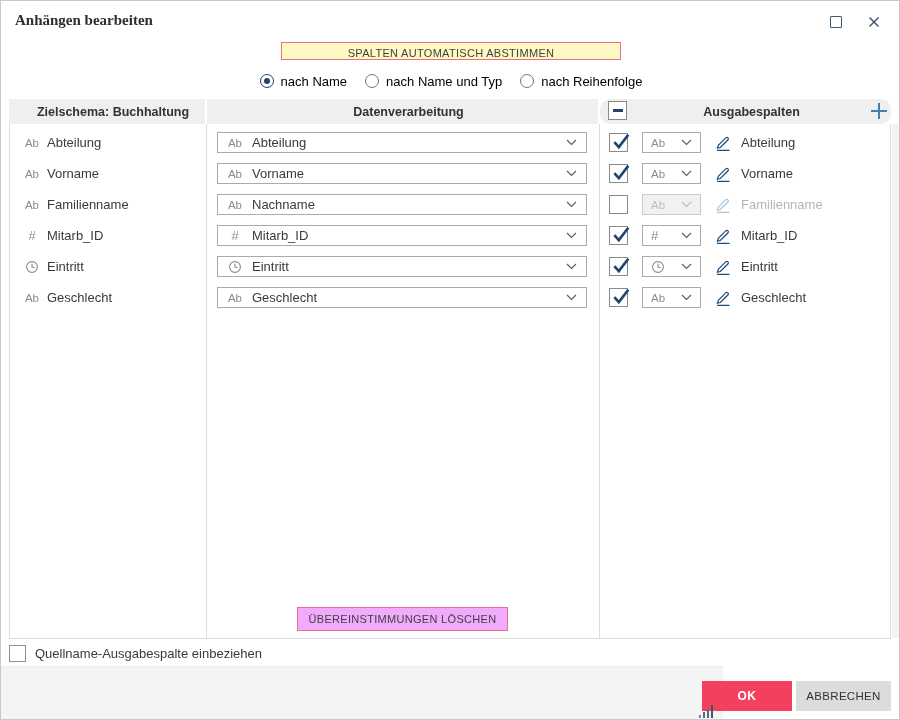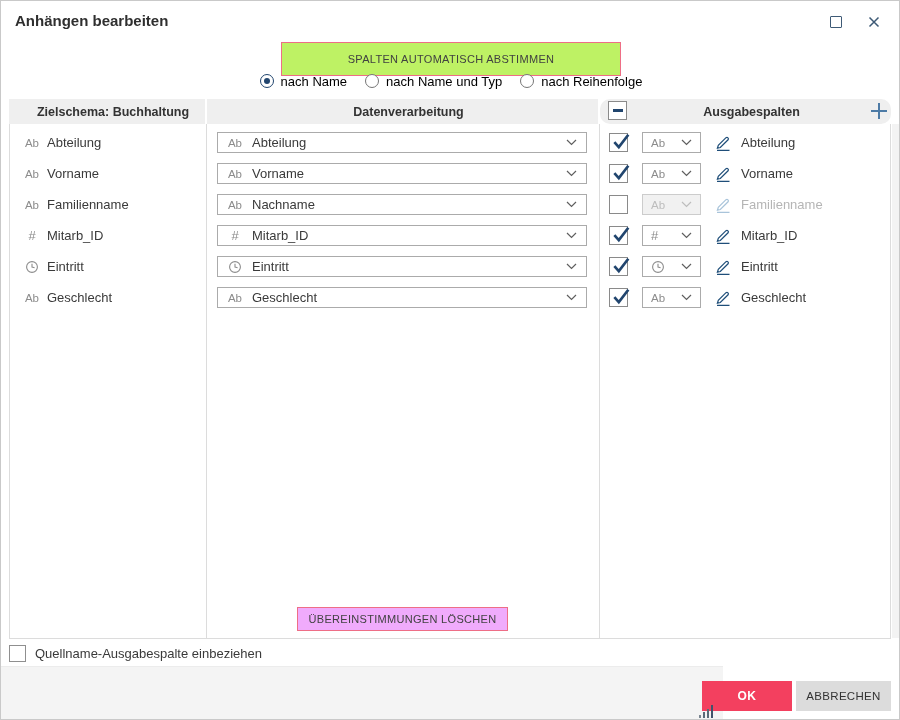--- a/index.html
+++ b/index.html
@@ -5,29 +5,29 @@
   :root{
     --pink:#f3405f; --pink-border:#ee6e86; --navy:#21456e; --steel:#4d7ba6;
     --txt:#3a3a3a; --gray-icon:#8c8c8c; --box-border:#ababab; --disabled:#b5b5b5;
   }
   *{margin:0;padding:0;box-sizing:border-box;}
   html,body{width:900px;height:720px;}
   body{font-family:"Liberation Sans","DejaVu Sans",sans-serif;background:#fff;color:var(--txt);}
   .window{position:relative;width:900px;height:720px;background:#fff;border:1px solid #c9c9c9;overflow:hidden;}
 
   
-  .titlebar{position:absolute;left:0;top:0;width:100%;height:40px;}
+  .titlebar{position:absolute;left:0;top:0;width:100%;height:40px;font-family:Liberation Serif, serif;}
   .title{position:absolute;left:14px;top:11px;font-size:15px;font-weight:700;color:#2f2f2f;}
   .winbtn{position:absolute;top:10px;width:22px;height:22px;display:flex;align-items:center;justify-content:center;cursor:default;background:transparent;border:none;}
   .btn-max{right:52px;}
   .btn-close{right:14px;}
   .max-square{width:12px;height:12px;border:1.5px solid #3e5a76;border-radius:1px;}
 
   
-  .automatch{position:absolute;left:280px;top:41px;width:340px;height:34px;background:#bef264;border:1px solid var(--pink-border);font-size:11px;letter-spacing:.3px;color:#414141;text-align:center;line-height:20px;font-family:inherit;}
+  .automatch{position:absolute;left:280px;top:41px;width:340px;height:18px;background:#fef9c3;border:1px solid var(--pink-border);font-size:11px;letter-spacing:.3px;color:#414141;text-align:center;line-height:20px;font-family:inherit;}
   .radiorow{position:absolute;left:0;top:70px;width:900px;height:20px;display:flex;justify-content:center;align-items:center;gap:18px;}
   .radio-item{display:flex;align-items:center;font-size:13px;color:#000000;}
   .radio-circle{width:14px;height:14px;border-radius:50%;border:1px solid #767676;background:#fff;margin-right:7px;position:relative;flex:0 0 auto;}
   .radio-item.checked .radio-circle{border:1.5px solid var(--navy);}
   .radio-item.checked .radio-circle::after{content:"";position:absolute;left:50%;top:50%;width:6px;height:6px;margin:-3px 0 0 -3px;border-radius:50%;background:var(--navy);}
 
   
   .ghead{position:absolute;top:98px;height:25px;background:#efefef;display:flex;align-items:center;justify-content:center;font-size:12.5px;font-weight:700;color:#333;padding-left:12px;}
   .ghead-target{left:8px;width:196px;}
   .ghead-map{left:206px;width:391px;}

